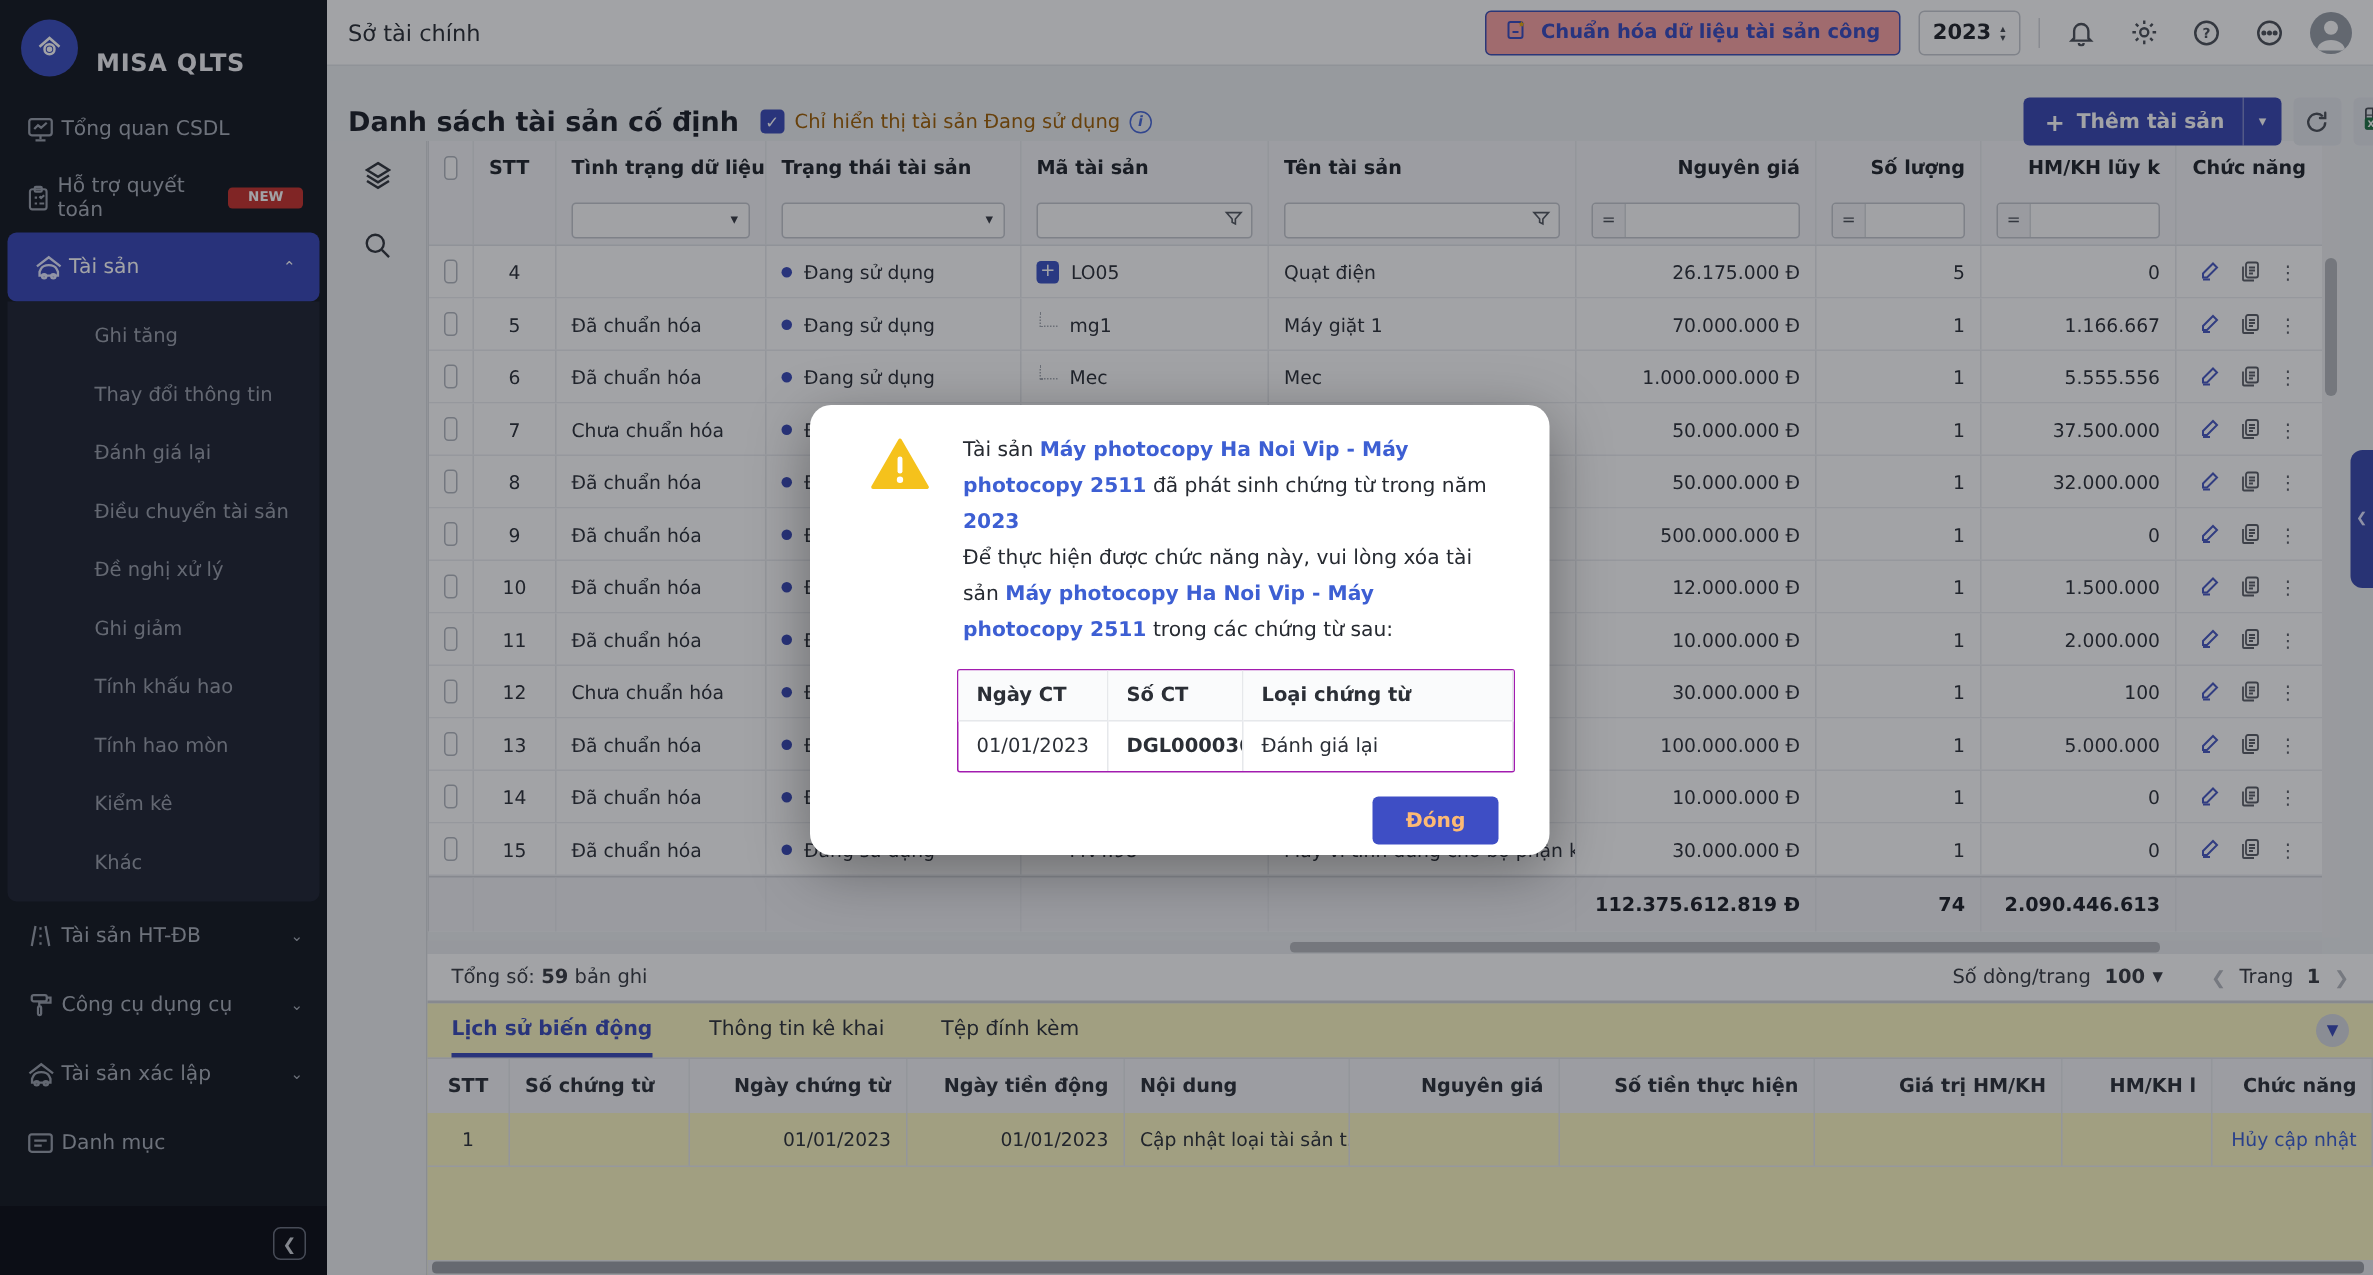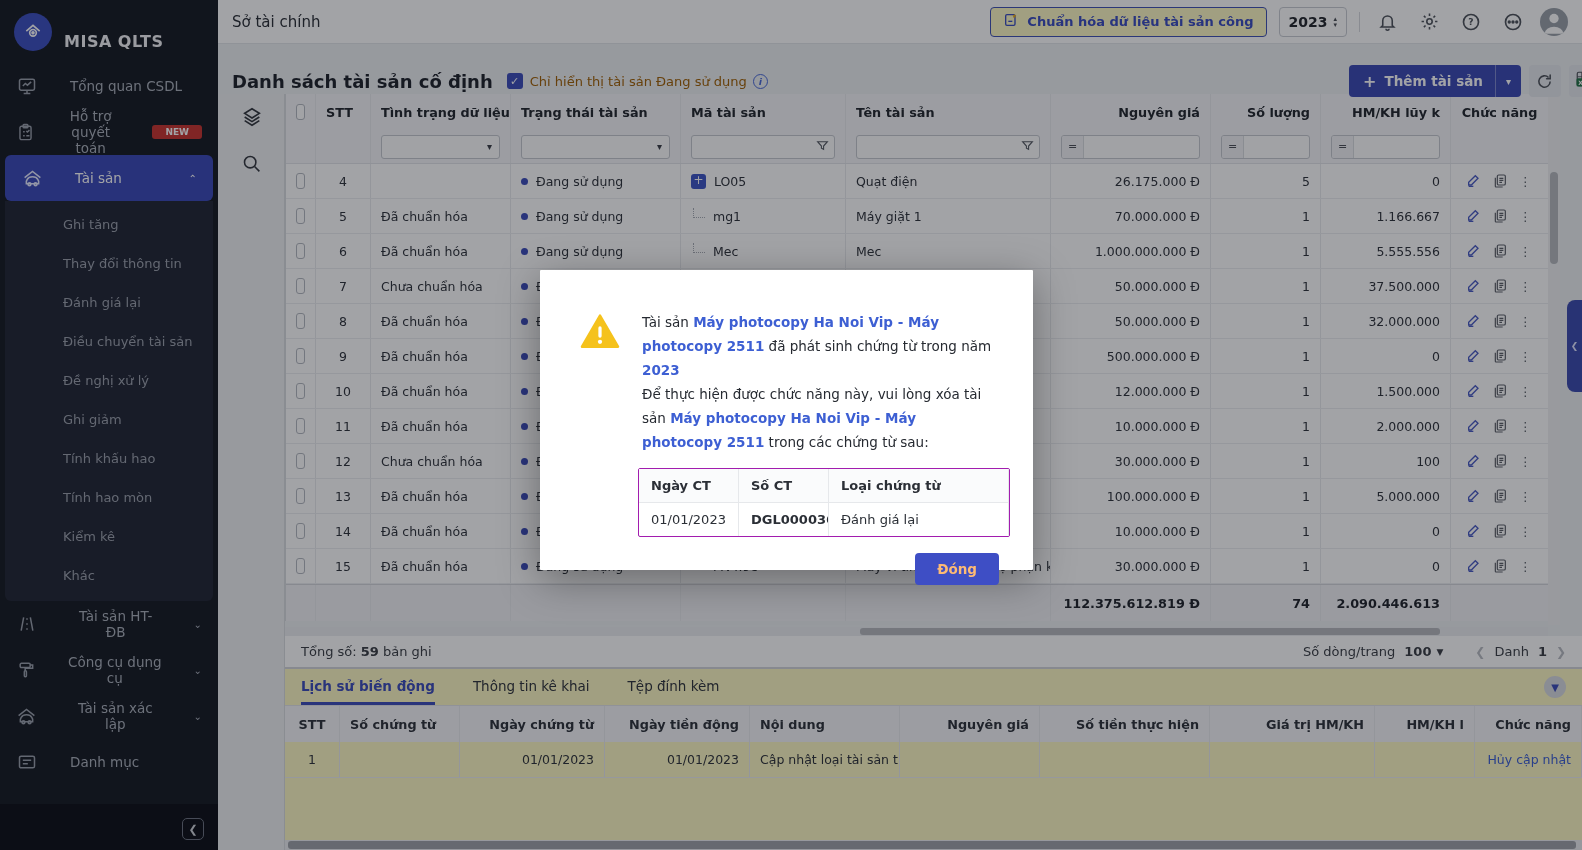--- a/index.html
+++ b/index.html
@@ -5,36 +5,36 @@
   * { margin:0; padding:0; box-sizing:border-box; }
   html,body { background:#444; }
   body { font-family:"DejaVu Sans","Liberation Sans",sans-serif; }
   .app { position:relative; width:1582px; height:850px; overflow:hidden; background:#eef0f3; }
 
   
   .sidebar { position:absolute; left:0; top:0; width:218px; height:850px; background:#161a23; color:#aeb2bb; z-index:10; }
   .logo-row { display:flex; align-items:center; gap:12px; padding:12px 14px; }
   .logo-circle { width:38px; height:38px; border-radius:50%; background:#3d4fc0; display:flex; align-items:center; justify-content:center; color:#fff; }
   .logo-text { color:#f2f3f6; font-weight:bold; font-size:16px; letter-spacing:.5px;margin-top:20px; }
-  .side-item { display:flex; align-items:center; gap:32px; height:46px; padding:0 16px; font-size:13.5px; color:#aab0ba; cursor:pointer;text-align:center; }
+  .side-item { display:flex; align-items:center; gap:3px; height:46px; padding:0 16px; font-size:13.5px; color:#aab0ba; cursor:pointer; }
   .side-item .sicon { width:22px; display:flex; justify-content:center; color:#9aa0ab; }
   .side-item.active { background:#3a49b8; color:#fff; margin:0 5px; border-radius:6px; }
   .side-item.active .sicon { color:#e6e9ff; }
   .side-item .chev { margin-left:auto; font-size:10px; color:inherit; }
   .badge-new { background:#c8352f; color:#fff; font-size:9px; font-weight:bold; padding:2px 13px; border-radius:3px; margin-left:6px; }
   .submenu { background:#212634; margin:0 5px; border-radius:0 0 6px 6px; padding:4px 0 6px; }
   .submenu .sub-item { height:39px; display:flex; align-items:center; padding-left:58px; font-size:13px; color:#9ba0ac; cursor:pointer; }
   .side-bottom-strip { position:absolute; left:0; bottom:0; width:218px; height:46px; background:#0d1017; }
   .collapse-btn { position:absolute; right:14px; bottom:10px; width:22px; height:22px; border:1px solid #6d7280; border-radius:5px; color:#cfd2d8; font-size:11px; display:flex; align-items:center; justify-content:center; cursor:pointer; }
 
   
   .topbar { position:absolute; left:218px; top:0; width:1364px; height:44px; background:#fff; display:flex; align-items:center; padding:0 14px; z-index:5; border-bottom:1px solid #e3e5e9; }
   .topbar-title { font-size:15px; color:#2b2f36; }
   .topbar-right { margin-left:auto; display:flex; align-items:center; gap:12px; }
-  .std-btn { display:flex; align-items:center; gap:8px; border:1px solid #3f51b5; color:#3a4cc0; background:#fef9c3; border-radius:4px; height:30px; padding:0 12px; font-size:13px; font-weight:600; cursor:pointer; }
+  .std-btn { display:flex; align-items:center; gap:8px; border:1px solid #3f51b5; color:#3a4cc0; background:#fca5a5; border-radius:4px; height:30px; padding:0 12px; font-size:13px; font-weight:600; cursor:pointer; }
   .year-box { display:flex; align-items:center; gap:6px; border:1px solid #c9ccd2; border-radius:4px; height:30px; padding:0 9px; font-size:14px; font-weight:bold; color:#23262c; cursor:pointer; background:#fff; }
   .spin { display:flex; flex-direction:column; font-size:7px; line-height:6px; color:#4a4e55; }
   .vdiv { width:1px; height:20px; background:#d7d9dd; }
   .ticon { width:30px; height:30px; display:flex; align-items:center; justify-content:center; color:#4e535b; cursor:pointer; }
   .avatar { width:28px; height:28px; border-radius:50%; background:#99a0a9; overflow:hidden; display:flex; align-items:center; justify-content:center; cursor:pointer; }
 
   .toolbar { position:absolute; left:218px; top:56px; width:1532px; height:50px; display:flex; align-items:center; padding:0 14px; z-index:5; }
   .page-title { font-size:18px; font-weight:bold; color:#1e222a; margin-right:14px; }
   .chk { width:16px; height:16px; background:#3c4cba; border-radius:3px; color:#fff; font-size:11px; display:flex; align-items:center; justify-content:center; cursor:pointer; }
   .chk-label { font-size:13px; color:#a16207; margin:0 6px 0 7px; }
@@ -99,21 +99,21 @@
   .link { color:#3d5fd3; font-weight:bold; }
   .link-plain { color:#3d5fd3; }
   .hscroll2 { position:absolute; left:285px; top:840px; width:1297px; height:10px; background:#eceef0; z-index:4; }
   .hscroll2 .thumb { position:absolute; top:1px; left:3px; width:1288px; height:8px; background:#9fa2a8; border-radius:3px; }
 
   
   .edge-tab { position:absolute; right:0; top:300px; width:15px; height:92px; background:#3b4bae; border-radius:8px 0 0 8px; color:#dfe3ff; display:flex; align-items:center; justify-content:center; font-size:9px; z-index:6; cursor:pointer; }
 
   
   .dim { position:absolute; inset:0; background:rgba(10,13,20,.38); z-index:40; }
-  .modal { position:absolute; left:540px; top:270px; width:493px; height:300px; background:#fff; border-radius:1px; box-shadow:0 10px 40px rgba(0,0,0,.35); z-index:50; padding:40px 34px 0 40px; }
+  .modal { position:absolute; left:540px; top:270px; width:493px; height:300px; background:#fff; border-radius:14px; box-shadow:0 10px 40px rgba(0,0,0,.35); z-index:50; padding:18px 34px 0 40px; }
   .modal-body { display:flex; gap:22px; }
   .warn { flex:none; margin-top:4px; }
   .msg { font-size:13.5px; color:#262a31; line-height:1.78; width:382px; }
   .mtable { margin:14px 0 0 58px; width:372px; border:1px solid #a21caf; border-radius:2px; font-size:13px; }
   .mt-row { display:grid; grid-template-columns:100px 90px 180px; }
   .mt-cell { padding:9px 12px; border-right:1px solid #e6e8eb; border-bottom:1px solid #e6e8eb; color:#2b2f36; white-space:nowrap; overflow:hidden; }
   .mt-head .mt-cell { background:#fafbfc; font-weight:bold; }
   .mt-data .mt-cell { border-bottom:none; }
   .modal-foot { display:flex; justify-content:flex-end; margin-top:16px; }
   .close-btn { background:#3e4ec5; color:#fdba74; border:none; border-radius:4px; height:32px; padding:0 22px; font-size:13.5px; font-weight:600; cursor:pointer; font-family:inherit; }
@@ -838,21 +838,21 @@
   <div class="footerbar">
     <span>Tổng số:</span>&nbsp;<b>59</b>&nbsp;<span>bản ghi</span>
     <div class="footer-right">
       <span>Số dòng/trang</span>
       <span style="font-weight:bold;display:flex;align-items:center;gap:5px;">
           <span>100</span>
           <span style="font-size:9px;">▼</span>
         </span>
       <span style="width:14px;"></span>
       <span class="pg-arrow">❮</span>
-      <span>Danh</span>
+      <span>Trang</span>
       <b>1</b>
       <span class="pg-arrow">❯</span>
     </div>
   </div>
 
   <div class="bottom">
     <div class="tabs" id="tabs-row">
       <div class="tab active">Lịch sử biến động</div>
         <div class="tab">Thông tin kê khai</div>
         <div class="tab">Tệp đính kèm</div>

